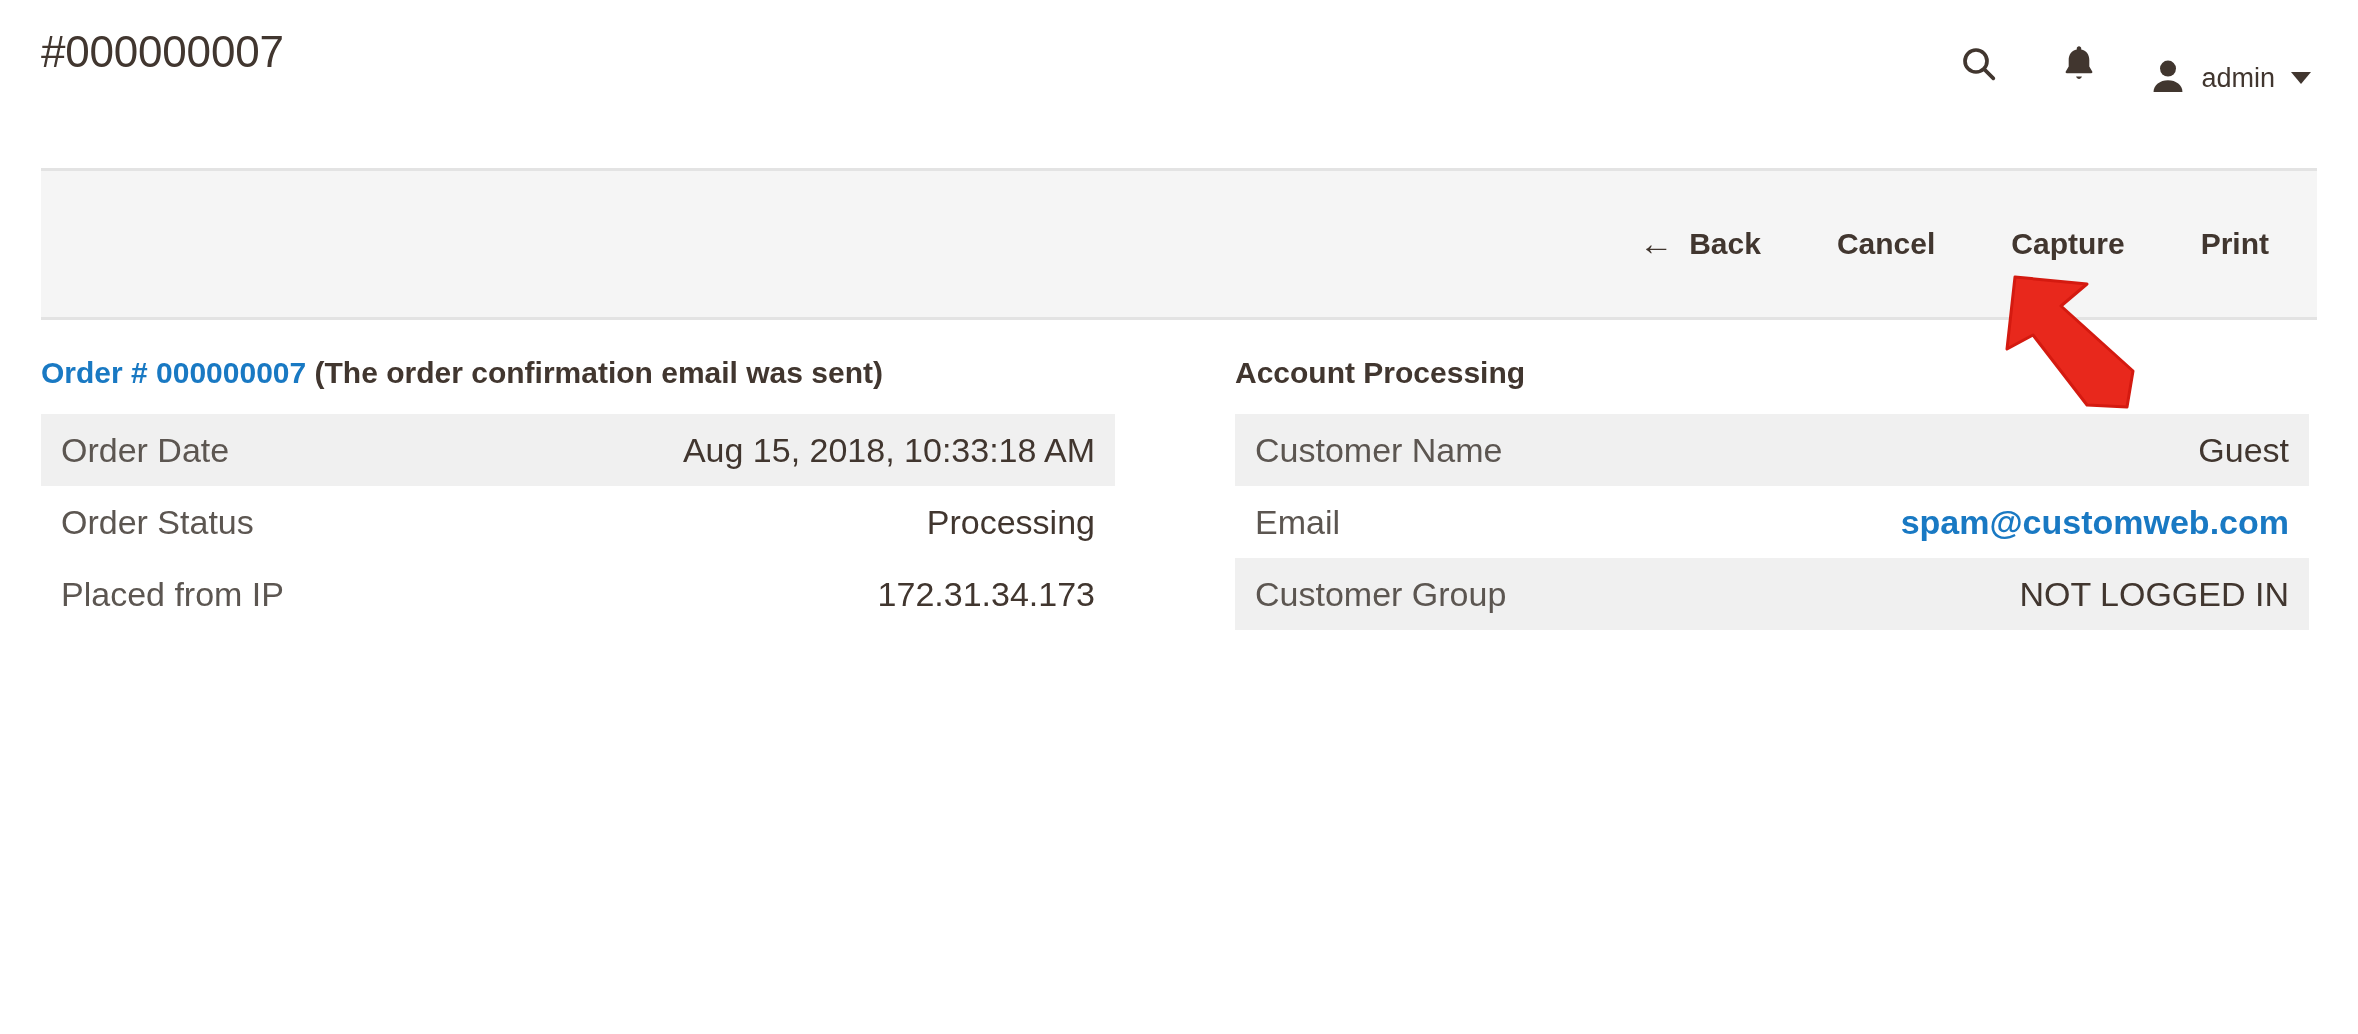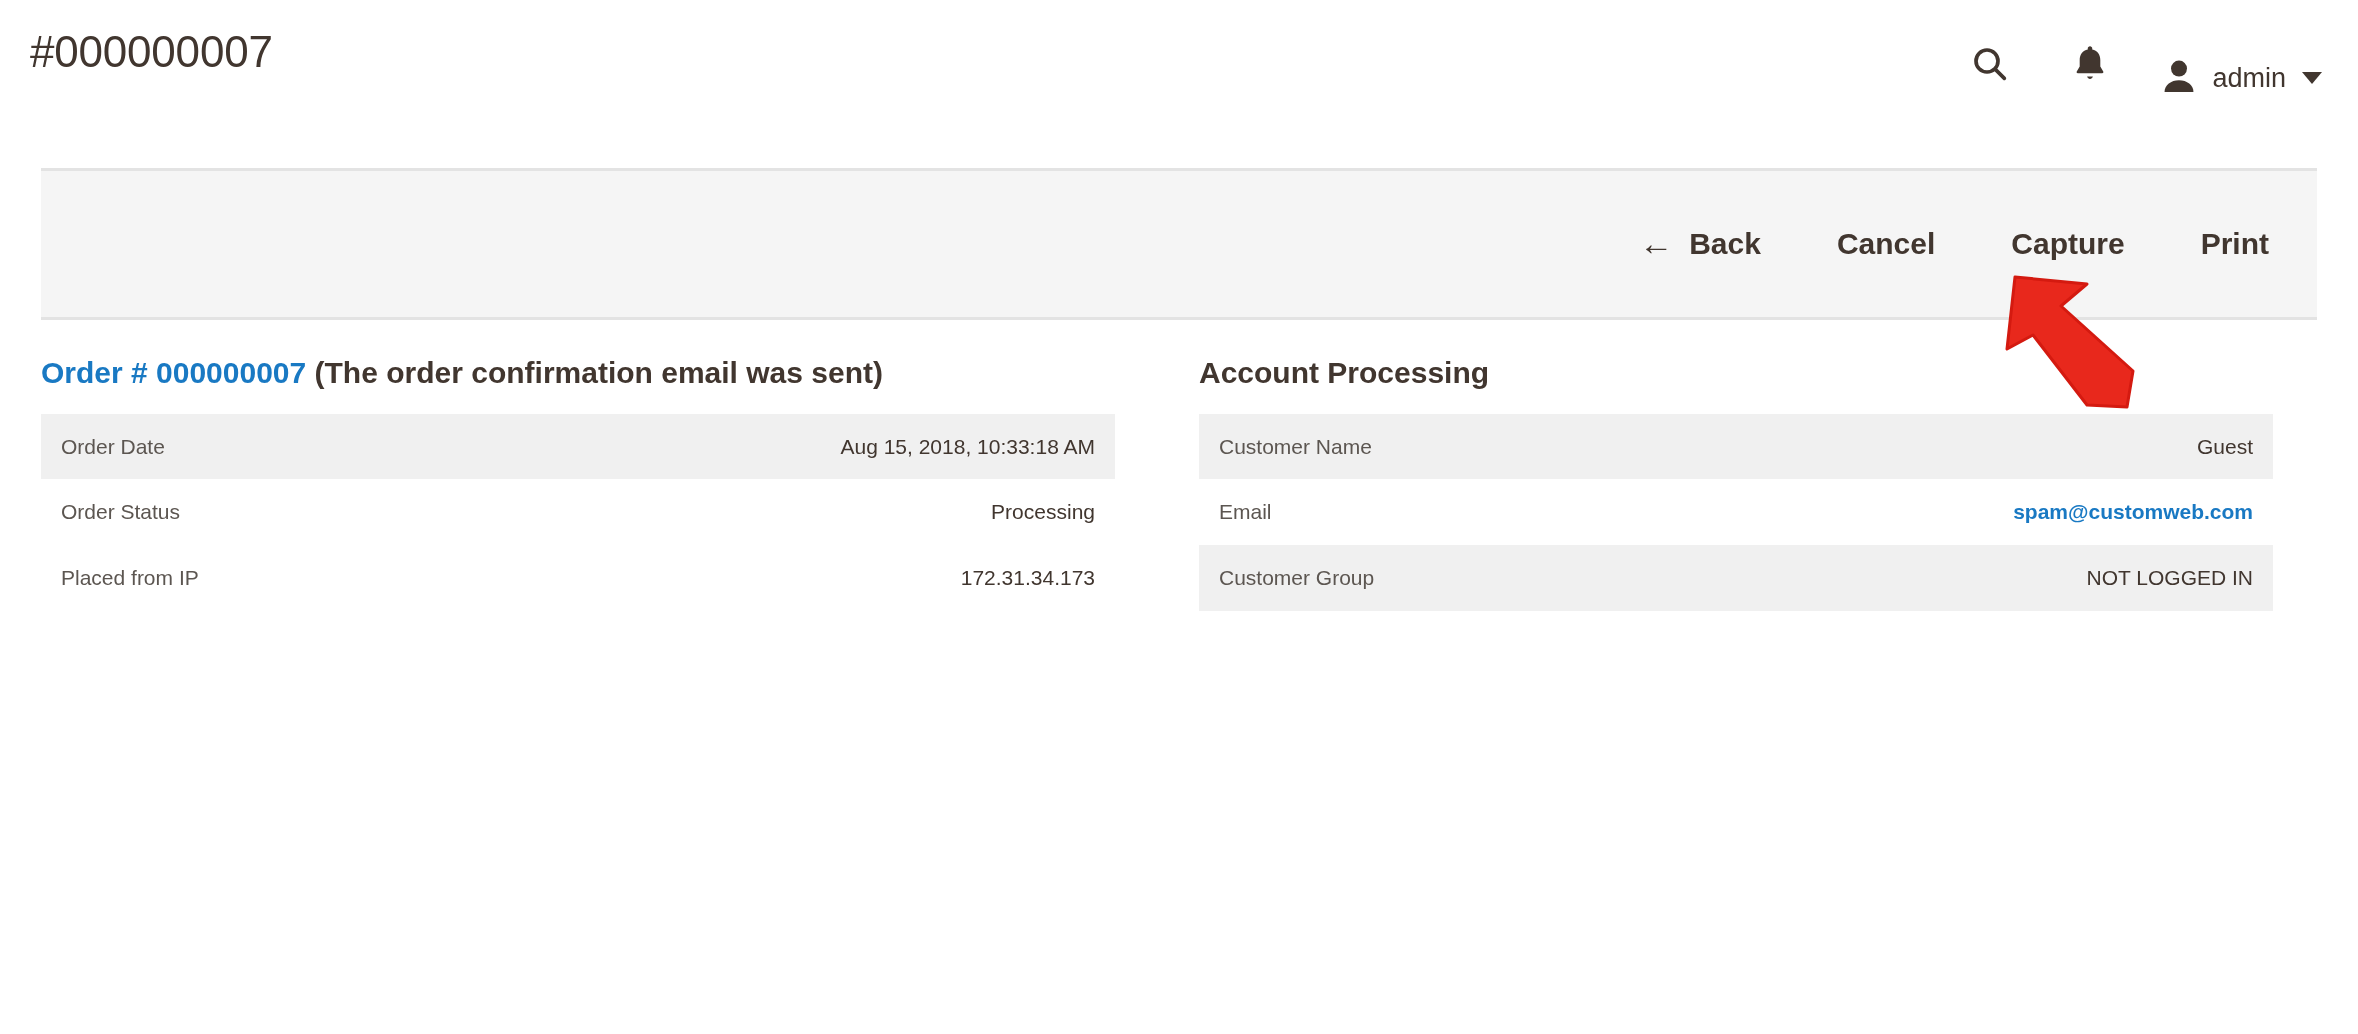--- a/index.html
+++ b/index.html
@@ -13,21 +13,21 @@
     font-family: "Liberation Sans", sans-serif;
     color: #41362f;
     overflow: hidden;
     position: relative;
   }
 
   
   .page-header {
     position: relative;
     height: 168px;
-    padding: 0 30px;
+    padding: 0 41px;
     box-sizing: border-box;
     display: flex;
     align-items: flex-start;
     justify-content: space-between;
   }
   .page-title {
     font-size: 44px;
     font-weight: 400;
     color: #41362f;
     letter-spacing: -0.2px;
@@ -121,21 +121,21 @@
     color: #41362f;
     margin: 0;
     padding-top: 56px;
     padding-bottom: 18px;
     border-bottom: 2px solid #d6d6d6;
     line-height: 1.2;
   }
 
   .columns {
     display: flex;
-    gap: 84px;
+    gap: 120px;
     padding-top: 34px;
   }
   .col {
     width: 1074px;
     flex: 0 0 auto;
   }
   .col-title {
     font-size: 30px;
     font-weight: 700;
     color: #41362f;
@@ -152,23 +152,23 @@
     color: #41362f;
   }
 
   table.info-table {
     width: 100%;
     border-collapse: collapse;
     table-layout: fixed;
   }
   table.info-table th,
   table.info-table td {
-    font-size: 21px;
-    font-weight: 400;
-    padding: 18px 20px;
+    font-size: 34px;
+    font-weight: 400;
+    padding: 12px 20px;
     vertical-align: top;
     line-height: 1.42;
   }
   table.info-table th {
     text-align: left;
     color: #5c5651;
     width: 46%;
   }
   table.info-table td {
     text-align: right;

